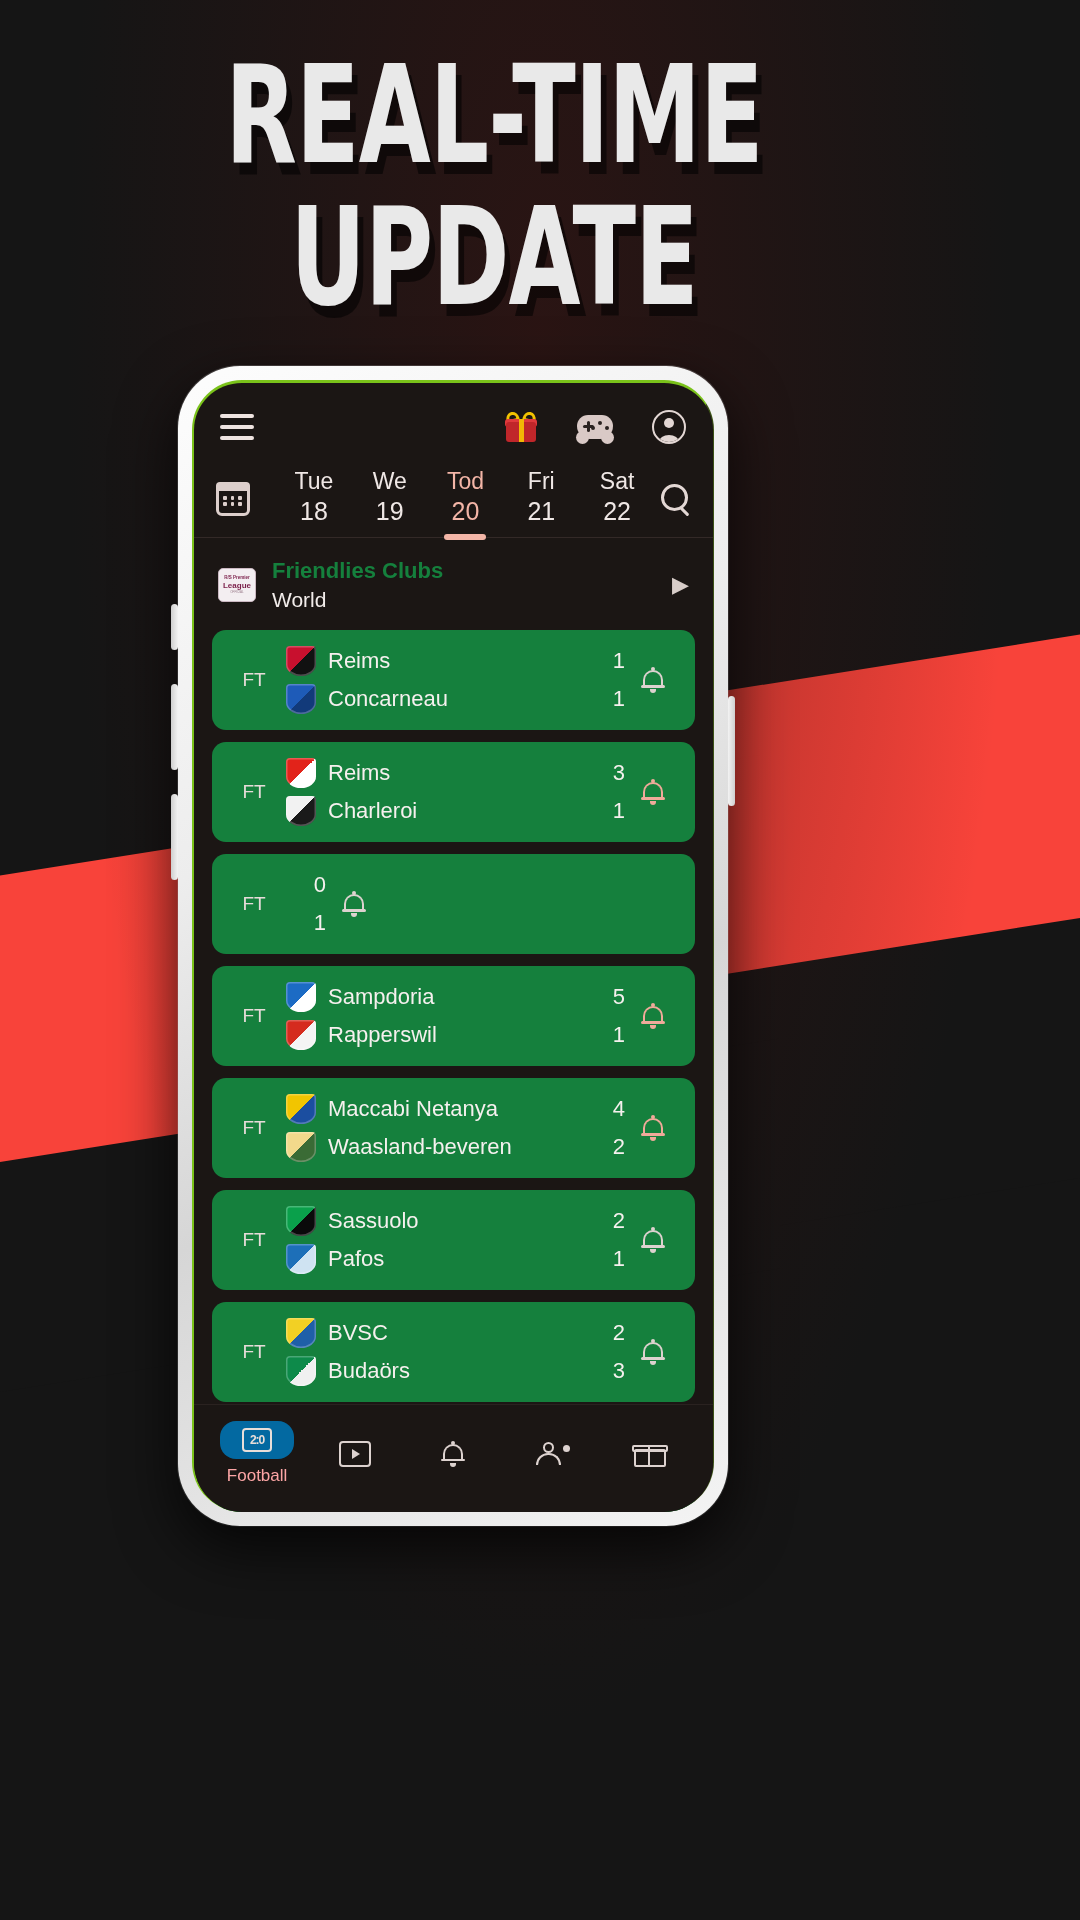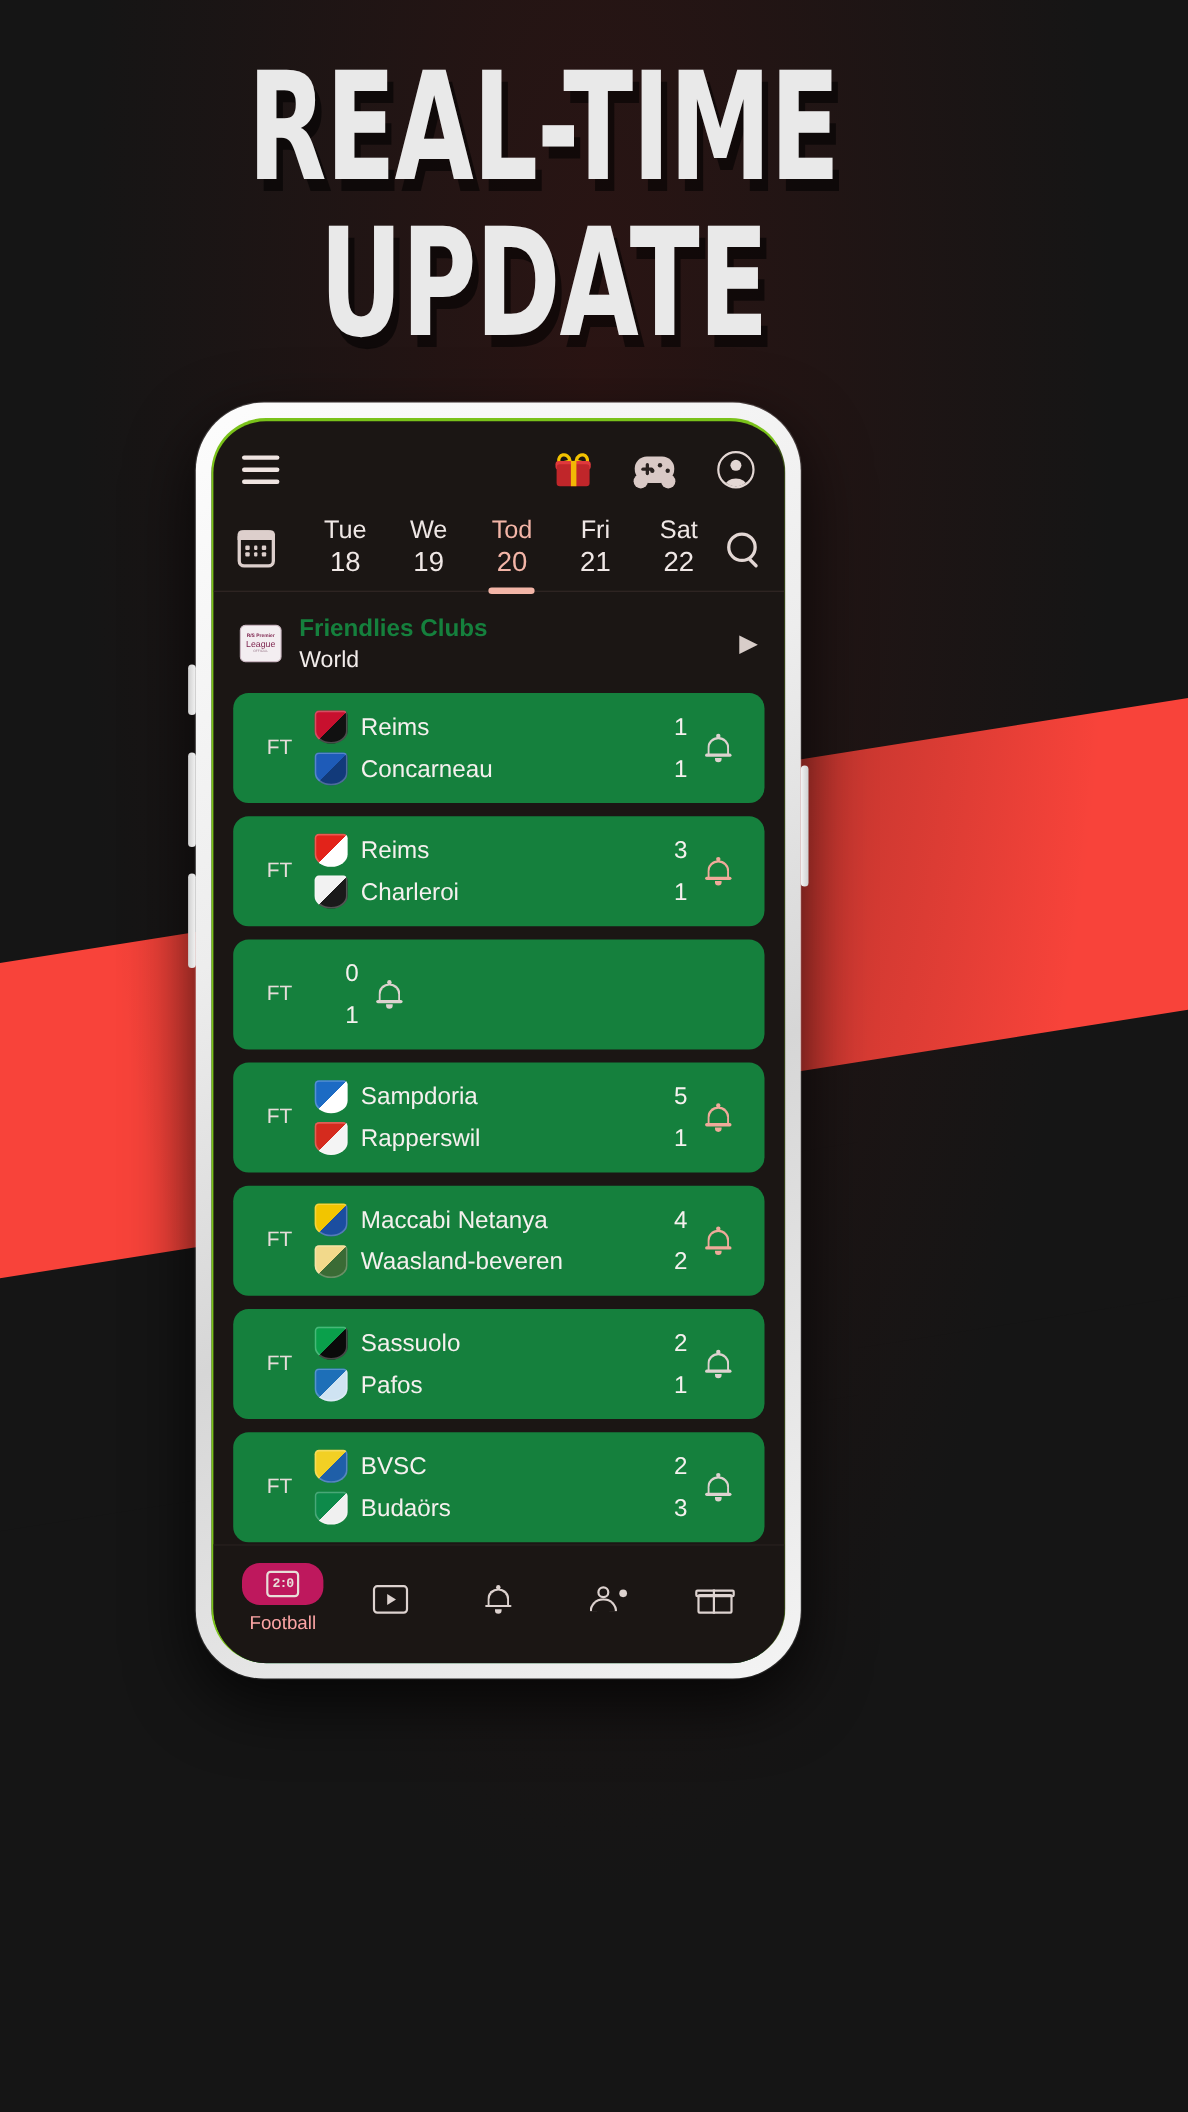--- a/index.html
+++ b/index.html
@@ -154,21 +154,21 @@
   .league {
     display:flex; align-items:center; gap:16px;
     padding:18px 24px 16px 24px;
   }
   .league-logo {
     width:38px; height:34px; border-radius:5px; background:#f3eef1;
     border:1px solid #cbb8c2; flex:0 0 auto;
     display:flex; flex-direction:column; align-items:center; justify-content:center; gap:1px; overflow:hidden;
   }
   .league-logo .ll-t { font-size:4.5px; color:#7b1f4a; font-weight:bold; line-height:1; }
-  .league-logo .ll-m { font-size:8px; color:#7b1f4a; font-weight:normal; line-height:1; }
+  .league-logo .ll-m { font-size:8px; color:#7b1f4a; font-weight:bold; line-height:1; }
   .league-logo .ll-b { font-size:3px; color:#9a7b8b; line-height:1; }
   .league-txt { flex:1; }
   .league-name { font-size:22px; color:#15803d; font-weight:bold; line-height:1.35; }
   .league-sub  { font-size:21px; color:#f2ecea; line-height:1.35; }
   .chev { color:#d8cdc9; font-size:22px; }
 
   
   .matches { padding:0 18px; }
   .match {
     display:flex; align-items:center;
@@ -201,21 +201,21 @@
   
   .bottom-nav {
     position:absolute; left:0; right:0; bottom:0; height:108px;
     background:#1b1614;
     display:flex; align-items:center; justify-content:space-around;
     padding:0 14px 10px 14px;
     border-top:1px solid #2a2220;
   }
   .nav-item { display:flex; flex-direction:column; align-items:center; gap:7px; width:92px; }
   .nav-item.active .pill {
-    background:#be185d; border-radius:16px; padding:7px 22px;font-family:Liberation Mono, monospace;
+    background:#0369a1; border-radius:16px; padding:7px 22px;
   }
   .nav-label { font-size:17px; color:#fca5a5; }
   .score-ic {
     width:30px; height:24px; border:2.4px solid #e8ded9; border-radius:4px;
     display:flex; align-items:center; justify-content:center;
     font-size:12px; font-weight:bold; color:#e8ded9; letter-spacing:-1px;
   }
   .tv-ic { width:32px; height:26px; border:2.4px solid #ddd2cf; border-radius:4px; position:relative; }
   .tv-ic:after { content:""; position:absolute; left:11px; top:6px; border-left:8px solid #ddd2cf; border-top:5px solid transparent; border-bottom:5px solid transparent; }
   .people-ic { width:36px; height:26px; position:relative; }

